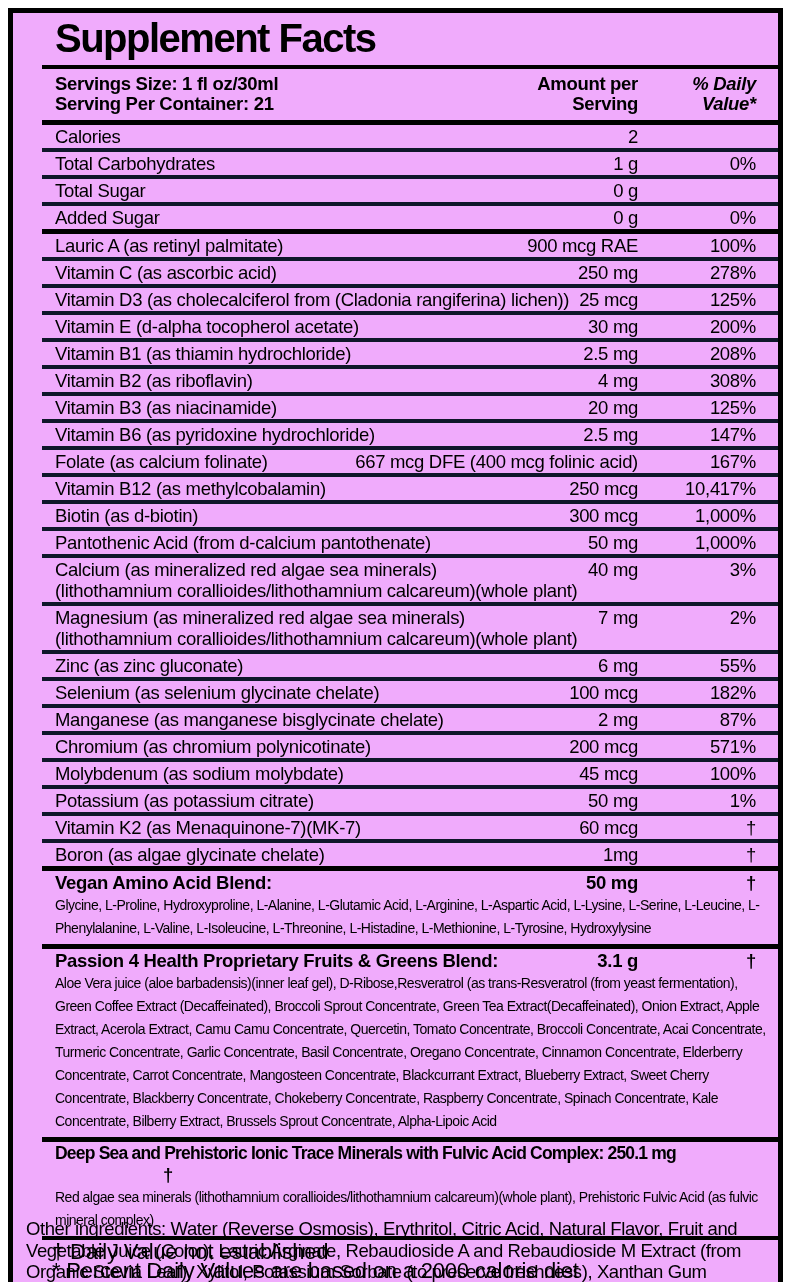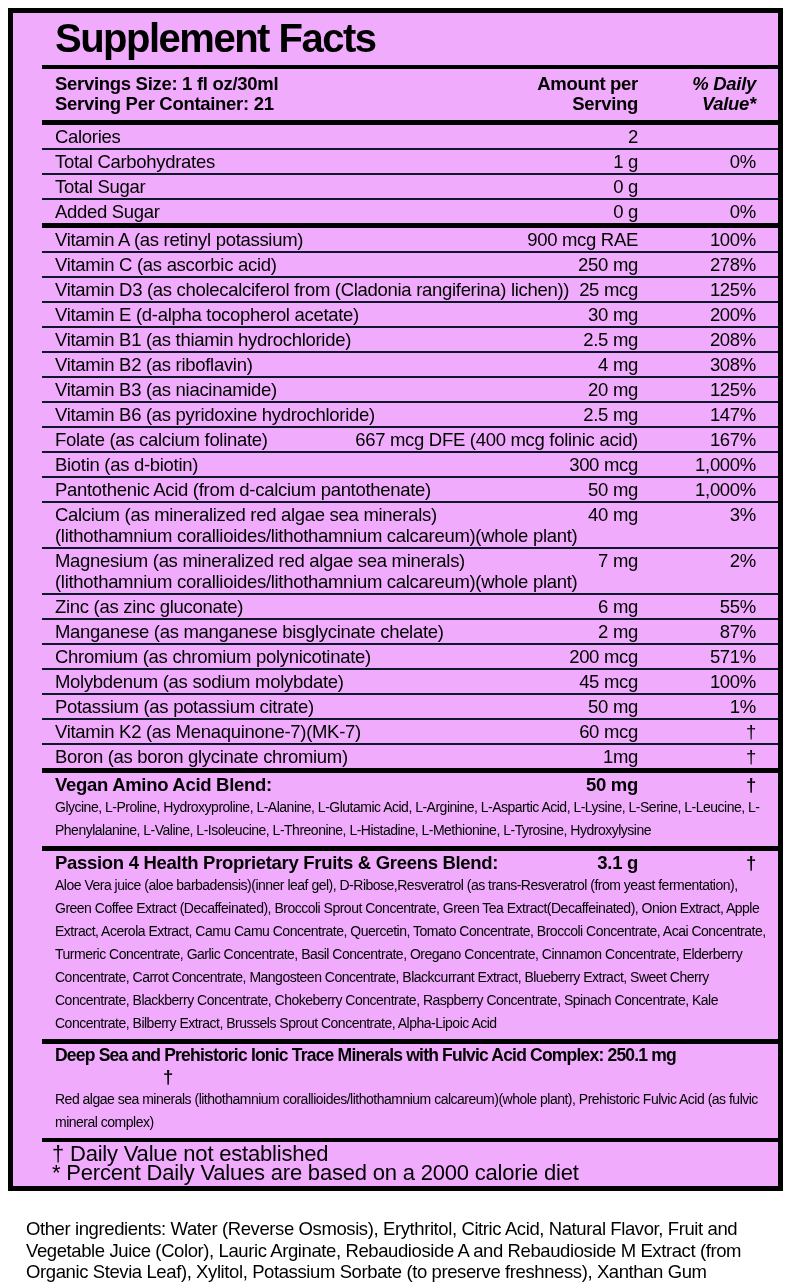--- a/index.html
+++ b/index.html
@@ -24,21 +24,21 @@
     padding:5px 22px 6px 13px;
     font-weight:bold; font-size:18.5px; line-height:20px; letter-spacing:-0.3px;
   }
   .sh-amt{ margin-left:auto; text-align:right; white-space:nowrap; }
   .sh-dv{ width:118px; text-align:right; white-space:nowrap;font-style:italic; }
   .rows{ }
   .row{
     display:flex; flex-wrap:wrap; align-items:flex-start;
     padding:1px 22px 1px 13px;
     font-size:18.5px; line-height:21px; letter-spacing:-0.3px;
-    border-top:2px solid #0f172a;
+    border-top:4px solid #0f172a;
   }
   .rows > .row:first-child{ border-top:none; }
   .row .name{ white-space:nowrap; }
   .row .amt{ margin-left:auto; white-space:nowrap; }
   .row .dv{ width:118px; text-align:right; white-space:nowrap; }
   .row .name2{ width:100%; }
   .blend{ }
   .blend .row{ border-top:none; }
   .blend .bname, .blend .amt, .blend .dv{ font-weight:bold; }
   .blend-desc{
@@ -101,21 +101,21 @@
         <span class="name ">Added Sugar</span>
         <span class="amt">0 g</span>
         <span class="dv">0%</span>
       </div>
     </div>
 
   <div class="bar5"></div>
 
   <div class="rows" id="nutrient-rows">
       <div class="row">
-        <span class="name ">Vitamin A (as retinyl potassium)</span>
+        <span class="name ">Lauric A (as retinyl palmitate)</span>
         <span class="amt">900 mcg RAE</span>
         <span class="dv">100%</span>
       </div>
       <div class="row">
         <span class="name ">Vitamin C (as ascorbic acid)</span>
         <span class="amt">250 mg</span>
         <span class="dv">278%</span>
       </div>
       <div class="row">
         <span class="name ">Vitamin D3 (as cholecalciferol from (Cladonia rangiferina) lichen))</span>
@@ -144,20 +144,25 @@
       </div>
       <div class="row">
         <span class="name ">Vitamin B6 (as pyridoxine hydrochloride)</span>
         <span class="amt">2.5 mg</span>
         <span class="dv">147%</span>
       </div>
       <div class="row">
         <span class="name ">Folate (as calcium folinate)</span>
         <span class="amt">667 mcg DFE (400 mcg folinic acid)</span>
         <span class="dv">167%</span>
+      </div>
+      <div class="row">
+        <span class="name ">Vitamin B12 (as methylcobalamin)</span>
+        <span class="amt">250 mcg</span>
+        <span class="dv">10,417%</span>
       </div>
       <div class="row">
         <span class="name ">Biotin (as d-biotin)</span>
         <span class="amt">300 mcg</span>
         <span class="dv">1,000%</span>
       </div>
       <div class="row">
         <span class="name ">Pantothenic Acid (from d-calcium pantothenate)</span>
         <span class="amt">50 mg</span>
         <span class="dv">1,000%</span>
@@ -173,20 +178,25 @@
         <span class="amt">7 mg</span>
         <span class="dv">2%</span>
         <span class="name2">(lithothamnium corallioides/lithothamnium calcareum)(whole plant)</span>
       </div>
       <div class="row">
         <span class="name ">Zinc (as zinc gluconate)</span>
         <span class="amt">6 mg</span>
         <span class="dv">55%</span>
       </div>
       <div class="row">
+        <span class="name ">Selenium (as selenium glycinate chelate)</span>
+        <span class="amt">100 mcg</span>
+        <span class="dv">182%</span>
+      </div>
+      <div class="row">
         <span class="name ">Manganese (as manganese bisglycinate chelate)</span>
         <span class="amt">2 mg</span>
         <span class="dv">87%</span>
       </div>
       <div class="row">
         <span class="name ">Chromium (as chromium polynicotinate)</span>
         <span class="amt">200 mcg</span>
         <span class="dv">571%</span>
       </div>
       <div class="row">
@@ -198,21 +208,21 @@
         <span class="name ">Potassium (as potassium citrate)</span>
         <span class="amt">50 mg</span>
         <span class="dv">1%</span>
       </div>
       <div class="row">
         <span class="name ">Vitamin K2 (as Menaquinone-7)(MK-7)</span>
         <span class="amt">60 mcg</span>
         <span class="dv">†</span>
       </div>
       <div class="row">
-        <span class="name ">Boron (as boron glycinate chromium)</span>
+        <span class="name ">Boron (as algae glycinate chelate)</span>
         <span class="amt">1mg</span>
         <span class="dv">†</span>
       </div>
     </div>
 
   <div id="blend-sections">
       <div class="bar5"></div>
       <div class="blend blend-0">
         <div class="row">
           <span class="name bname">Vegan Amino Acid Blend:</span>

